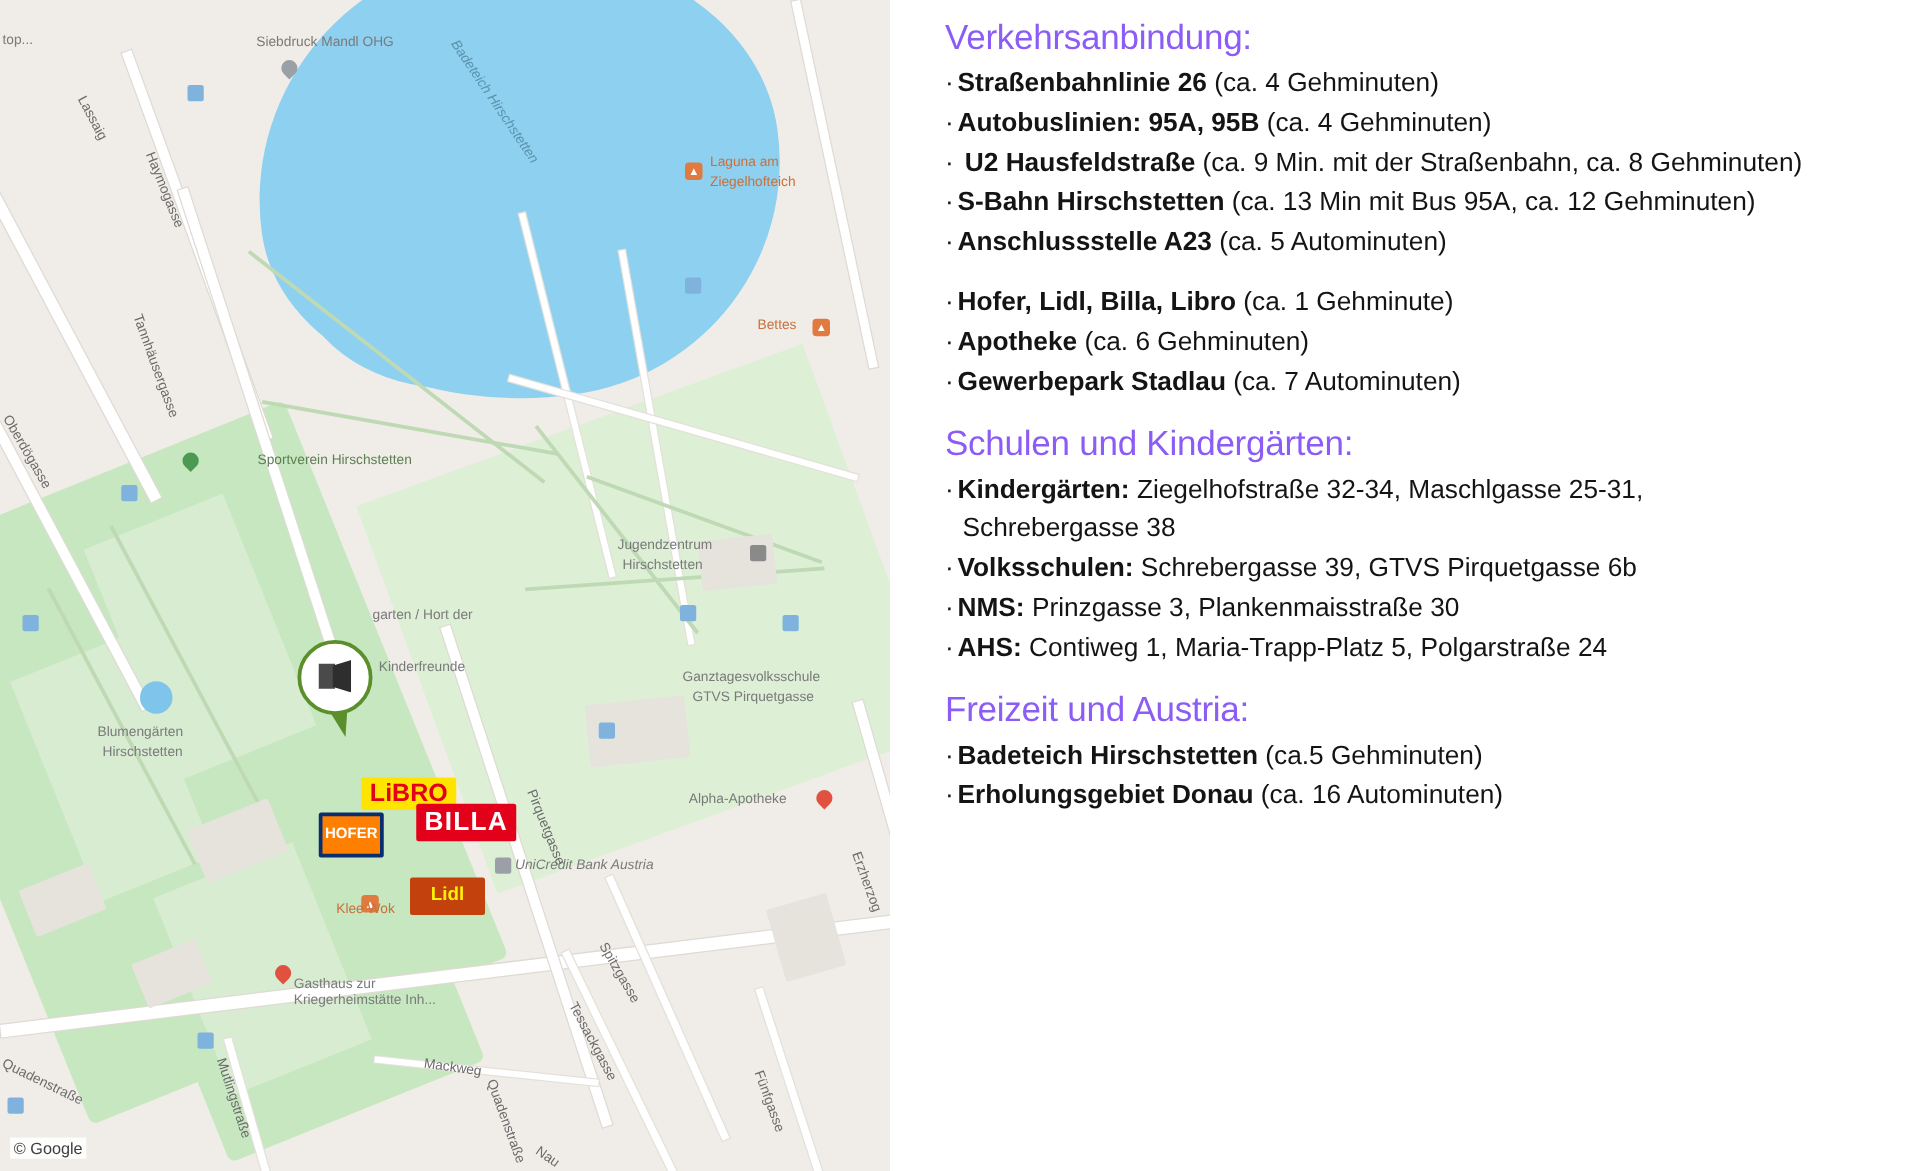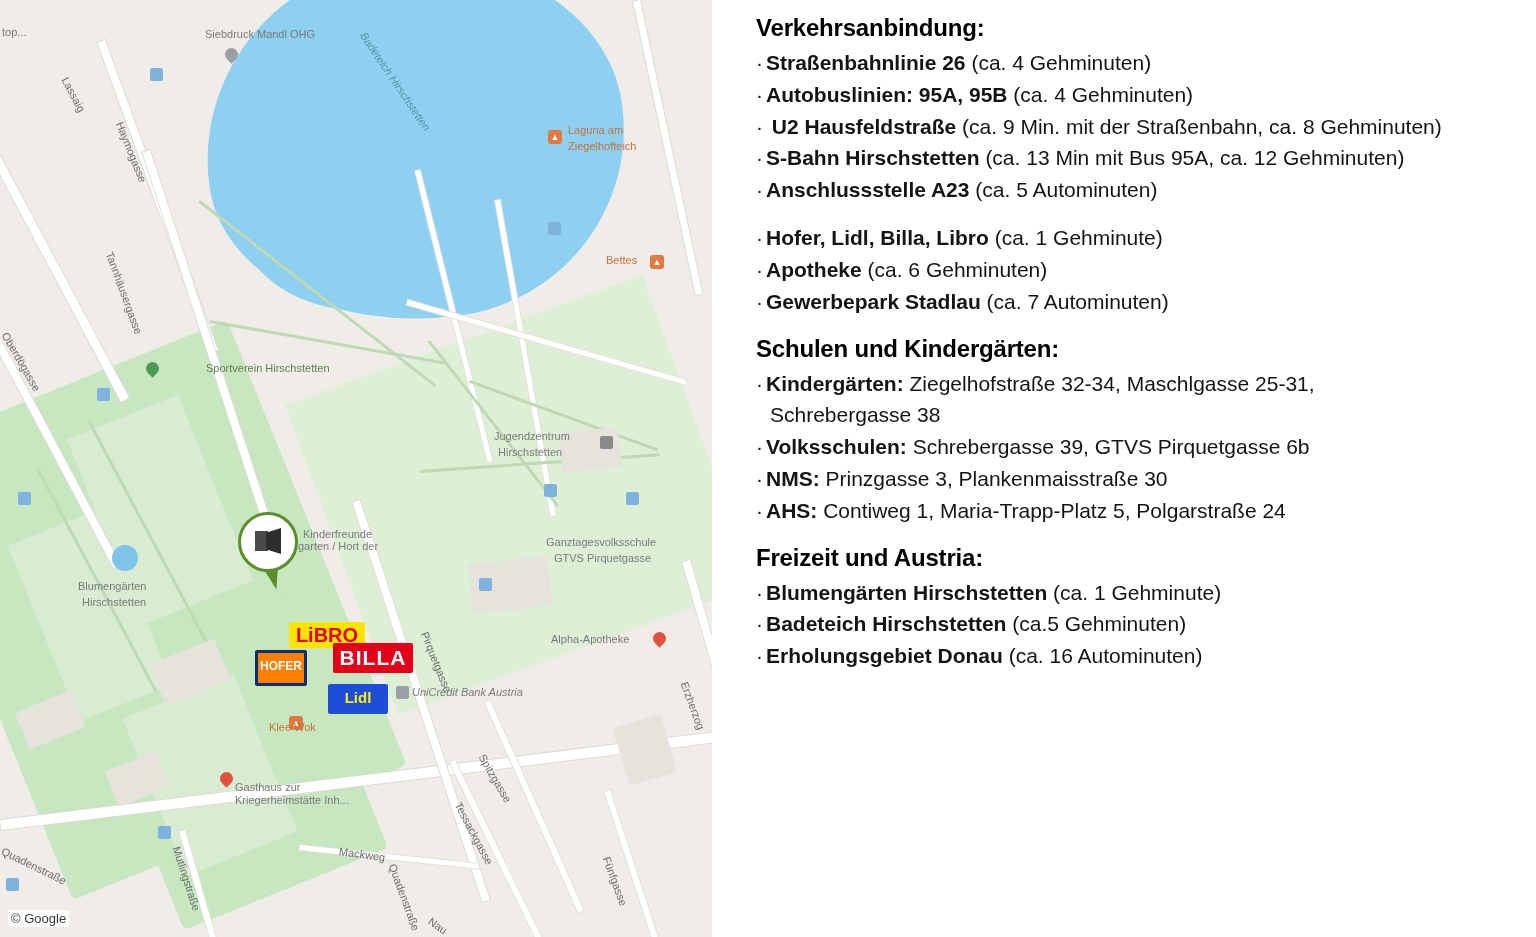--- a/index.html
+++ b/index.html
@@ -170,24 +170,25 @@
     letter-spacing: 1px;
     line-height: 30px;
   }
   .store-libro {
     background: #ffe400;
     color: #e2001a;
     font-size: 20px;
     line-height: 26px;
   }
   .store-lidl {
-    background: #1d4ed8;
+    background: #c2410c;
     color: #fff200;
     font-size: 15px;
     line-height: 28px;
+    margin-top: 18px;
   }
   .store-hofer {
     background: #ff7f00;
     color: #fff;
     font-size: 12px;
     line-height: 26px;
     border: 3px solid #0a2d6e;
   }
   .marker-home {
     position: absolute;
@@ -241,23 +242,23 @@
   }
 
   
   .info {
     flex: 1 1 auto;
     padding: 14px 20px 0 44px;
     box-sizing: border-box;
   }
   .section + .section { margin-top: 18px; }
   .sec-title {
-    font-size: 24px;
-    font-weight: bold;
-    color: #000000;
+    font-size: 28px;
+    font-weight: normal;
+    color: #8b5cf6;
     margin: 0 0 6px 0;
     letter-spacing: -0.2px;
   }
   .item {
     font-size: 21px;
     color: #141414;
     line-height: 1.42;
     margin: 0 0 2px 0;
     white-space: nowrap;
   }
@@ -339,21 +340,21 @@
       <div class="pin green" style="left:146px; top:362px;"></div>
       <div class="map-label green" style="left:162px; top:362px;margin-left:44px;">Sportverein Hirschstetten</div>
 
       <div class="tiny-icon" style="left:600px; top:436px; background:#8a8a8a;"></div>
       <div class="map-label poi" style="left:494px; top:430px;">Jugendzentrum</div>
       <div class="map-label poi" style="left:498px; top:446px;">Hirschstetten</div>
 
       <div class="map-label poi" style="left:546px; top:536px;">Ganztagesvolksschule</div>
       <div class="map-label poi" style="left:554px; top:552px;">GTVS Pirquetgasse</div>
 
-      <div class="map-label poi" style="left:298px; top:540px;">garten / Hort der</div>
+      <div class="map-label poi" style="left:298px; top:486px;">garten / Hort der</div>
       <div class="map-label poi" style="left:303px; top:528px;">Kinderfreunde</div>
 
       <div style="position:absolute; left:112px; top:545px; width:26px; height:26px; background:#7fc4ea; border-radius:50%;"></div>
       <div class="map-label poi" style="left:78px; top:580px;">Blumengärten</div>
       <div class="map-label poi" style="left:82px; top:596px;">Hirschstetten</div>
 
       <div class="pin red" style="left:653px; top:632px;"></div>
       <div class="map-label poi" style="left:551px; top:633px;">Alpha-Apotheke</div>
 
       <div class="tiny-icon" style="left:396px; top:686px; background:#9aa0a6;"></div>
@@ -432,19 +433,18 @@
       <div class="sec-title">Schulen und Kindergärten:</div>
       <div class="item wrap"><span class="bullet">·</span><span class="strong">Kindergärten:</span><span class="light"> Ziegelhofstraße 32-34, Maschlgasse 25-31,</span></div>
       <div class="item"><span class="indent">Schrebergasse 38</span></div>
       <div class="item"><span class="bullet">·</span><span class="strong">Volksschulen:</span><span class="light">  Schrebergasse 39, GTVS Pirquetgasse 6b</span></div>
       <div class="item"><span class="bullet">·</span><span class="strong">NMS:</span><span class="light"> Prinzgasse 3, Plankenmaisstraße 30</span></div>
       <div class="item"><span class="bullet">·</span><span class="strong">AHS:</span><span class="light"> Contiweg 1, Maria-Trapp-Platz 5, Polgarstraße 24</span></div>
     </div>
 
     <div class="section">
       <div class="sec-title">Freizeit und Austria:</div>
-      <div class="item"><span class="bullet">·</span><span class="strong">Blumengärten Hirschstetten</span><span class="light">  (ca. 1 Gehminute)</span></div>
       <div class="item"><span class="bullet">·</span><span class="strong">Badeteich Hirschstetten</span><span class="light">  (ca.5 Gehminuten)</span></div>
       <div class="item"><span class="bullet">·</span><span class="strong">Erholungsgebiet Donau</span><span class="light"> (ca. 16 Autominuten)</span></div>
     </div>
 
   </div>
 </div>
 
 </body></html>

